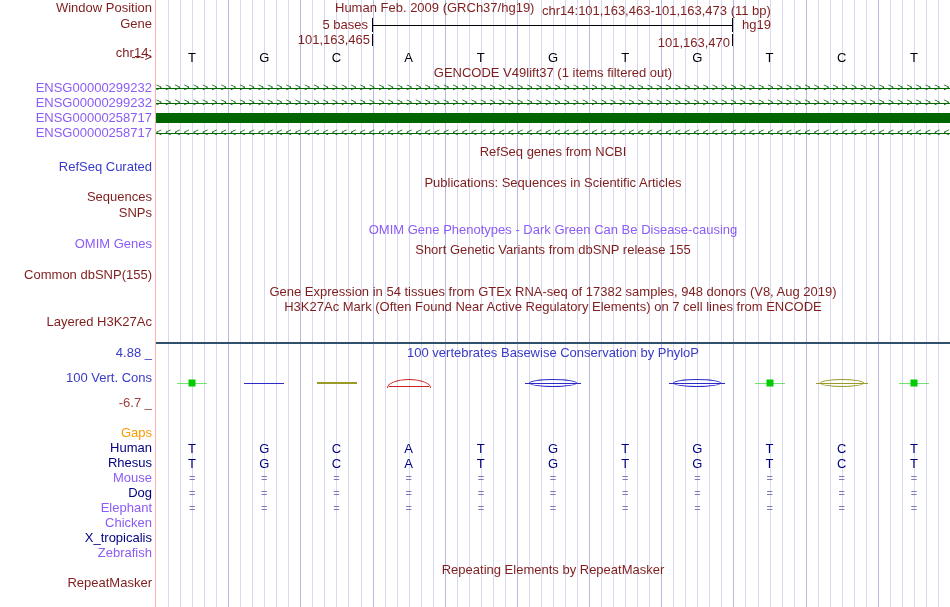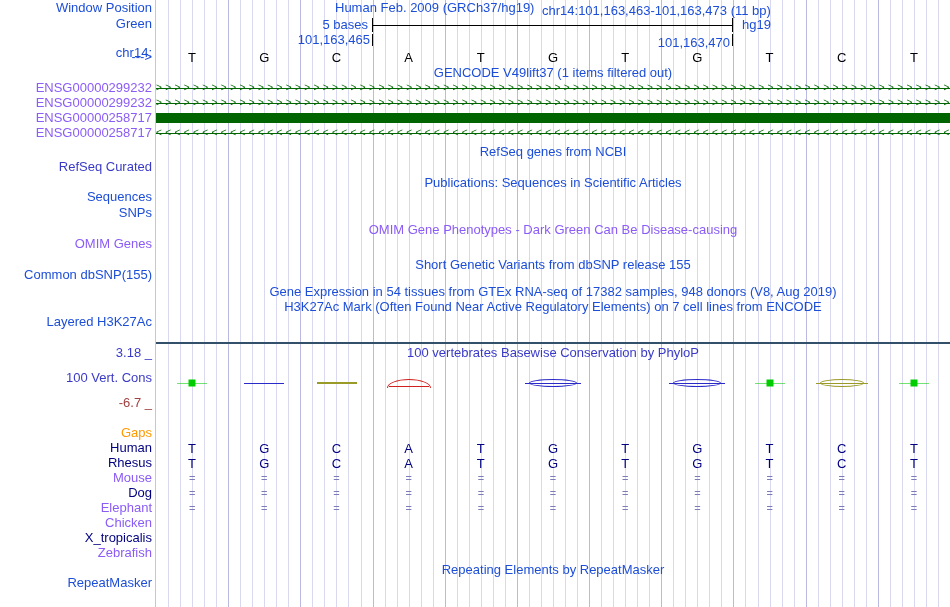--- a/index.html
+++ b/index.html
@@ -3,21 +3,21 @@
 <meta charset="utf-8">
 <style>
   html,body{margin:0;padding:0;background:#fff}
   .screen{position:relative;width:950px;height:607px;background:#fff;overflow:hidden;
           font-family:"Liberation Sans",sans-serif;font-size:13px;color:#000}
   .t{position:absolute;height:14px;line-height:14px;white-space:nowrap}
   .lab{position:absolute;left:0;width:152px;height:14px;line-height:14px;text-align:right;white-space:nowrap}
   .ct{position:absolute;left:156px;width:794px;height:14px;line-height:14px;text-align:center;white-space:nowrap}
   .ra{text-align:right}
   .green{color:#8b5cf6}.navy{color:#000080}.blue{color:#3a3ac8}.maroon{color:#a04040}
-  .orange{color:#ff9900}.black{color:#1d4ed8}.dblue{color:#1a1a8c}
+  .orange{color:#ff9900}.black{color:#7f1d1d}.dblue{color:#1a1a8c}
   .vline{position:absolute;top:0;bottom:0;width:1px}
   .glight{background:#d8d8f0}.gdark{background:#b9b9e2}
   .pink{position:absolute;top:0;bottom:0;left:155px;width:1px;background:#ffb0b0}
   .cells{position:absolute;left:156px;width:794px;display:flex;height:15px;line-height:15px}
   .cells span{flex:1;text-align:center}
   .bp{color:#000080}
   .eq{font-size:11px;color:#7c7cb8}
   .hdrbases span{color:#000}
   .grow{position:absolute;left:156px;width:794px;height:14px}
   .gline{position:absolute;top:7px;left:0;right:0;height:1px;background:#006600}
@@ -108,21 +108,21 @@
       <div class="vline gdark" style="left: 877.82px;"></div>
       <div class="vline glight" style="left: 889.85px;"></div>
       <div class="vline glight" style="left: 901.88px;"></div>
       <div class="vline glight" style="left: 913.91px;"></div>
       <div class="vline glight" style="left: 925.94px;"></div>
       <div class="vline glight" style="left: 937.97px;"></div>
     </div>
   <div class="pink"></div>
 
   <div class="lab black" style="top:1px">Window Position</div>
-  <div class="lab black" style="top:17px">Green</div>
+  <div class="lab black" style="top:17px">Gene</div>
   <div class="lab black" style="top:46px">chr14:</div>
   <div class="lab black" style="top:50px">---&gt;</div>
 
   <div class="t black" style="left:335px;top:1px">Human Feb. 2009 (GRCh37/hg19)</div>
   <div class="t black" style="left:542px;top:4px">chr14:101,163,463-101,163,473 (11 bp)</div>
 
   <div class="t black ra" style="left:156px;top:18px;width:212px">5 bases</div>
   <div class="ruler-h" style="left:372px;top:25px;width:360px"></div>
   <div class="tick" style="left:372px;top:18px;height:14px"></div>
   <div class="tick" style="left:732px;top:18px;height:14px"></div>
@@ -432,30 +432,30 @@
   <div class="ct black" style="top:145px">RefSeq genes from NCBI</div>
   <div class="lab blue" style="top:160px">RefSeq Curated</div>
 
   <div class="ct black" style="top:176px">Publications: Sequences in Scientific Articles</div>
   <div class="lab black" style="top:190px">Sequences</div>
   <div class="lab black" style="top:206px">SNPs</div>
 
   <div class="ct green" style="top:223px">OMIM Gene Phenotypes - Dark Green Can Be Disease-causing</div>
   <div class="lab green" style="top:237px">OMIM Genes</div>
 
-  <div class="ct black" style="top:258px">Short Genetic Variants from dbSNP release 155</div>
+  <div class="ct black" style="top:243px">Short Genetic Variants from dbSNP release 155</div>
   <div class="lab black" style="top:268px">Common dbSNP(155)</div>
 
   <div class="ct black" style="top:285px">Gene Expression in 54 tissues from GTEx RNA-seq of 17382 samples, 948 donors (V8, Aug 2019)</div>
   <div class="ct black" style="top:300px">H3K27Ac Mark (Often Found Near Active Regulatory Elements) on 7 cell lines from ENCODE</div>
   <div class="lab black" style="top:315px">Layered H3K27Ac</div>
 
   <div class="consline" style="top:342px"></div>
   <div class="ct blue" style="top:346px">100 vertebrates Basewise Conservation by PhyloP</div>
-  <div class="lab blue" style="top:346px">3.18 _</div>
+  <div class="lab blue" style="top:346px">4.88 _</div>
   <div class="lab blue" style="top:371px">100 Vert. Cons</div>
   <div class="lab maroon" style="top:396px">-6.7 _</div>
   <div id="cons-marks">
       <div class="mark gsq c-green" style="left: 177.1px; top: 378.5px; width: 30px; height: 9px;"></div>
       <div class="mark hline c-blue" style="left: 244.3px; top: 381.5px; width: 40px; height: 3px;"></div>
       <div class="mark hline thick c-olive" style="left: 316.5px; top: 381px; width: 40px; height: 4px;"></div>
       <div class="mark arc c-red" style="left: 386.6px; top: 378px; width: 44px; height: 10px;"></div>
       <div class="mark lens c-blue" style="left: 529px; top: 379px; width: 48px; height: 8px;"></div>
       <div class="mark lens c-blue" style="left: 673.4px; top: 379px; width: 48px; height: 8px;"></div>
       <div class="mark gsq c-green" style="left: 754.5px; top: 378.5px; width: 30px; height: 9px;"></div>

